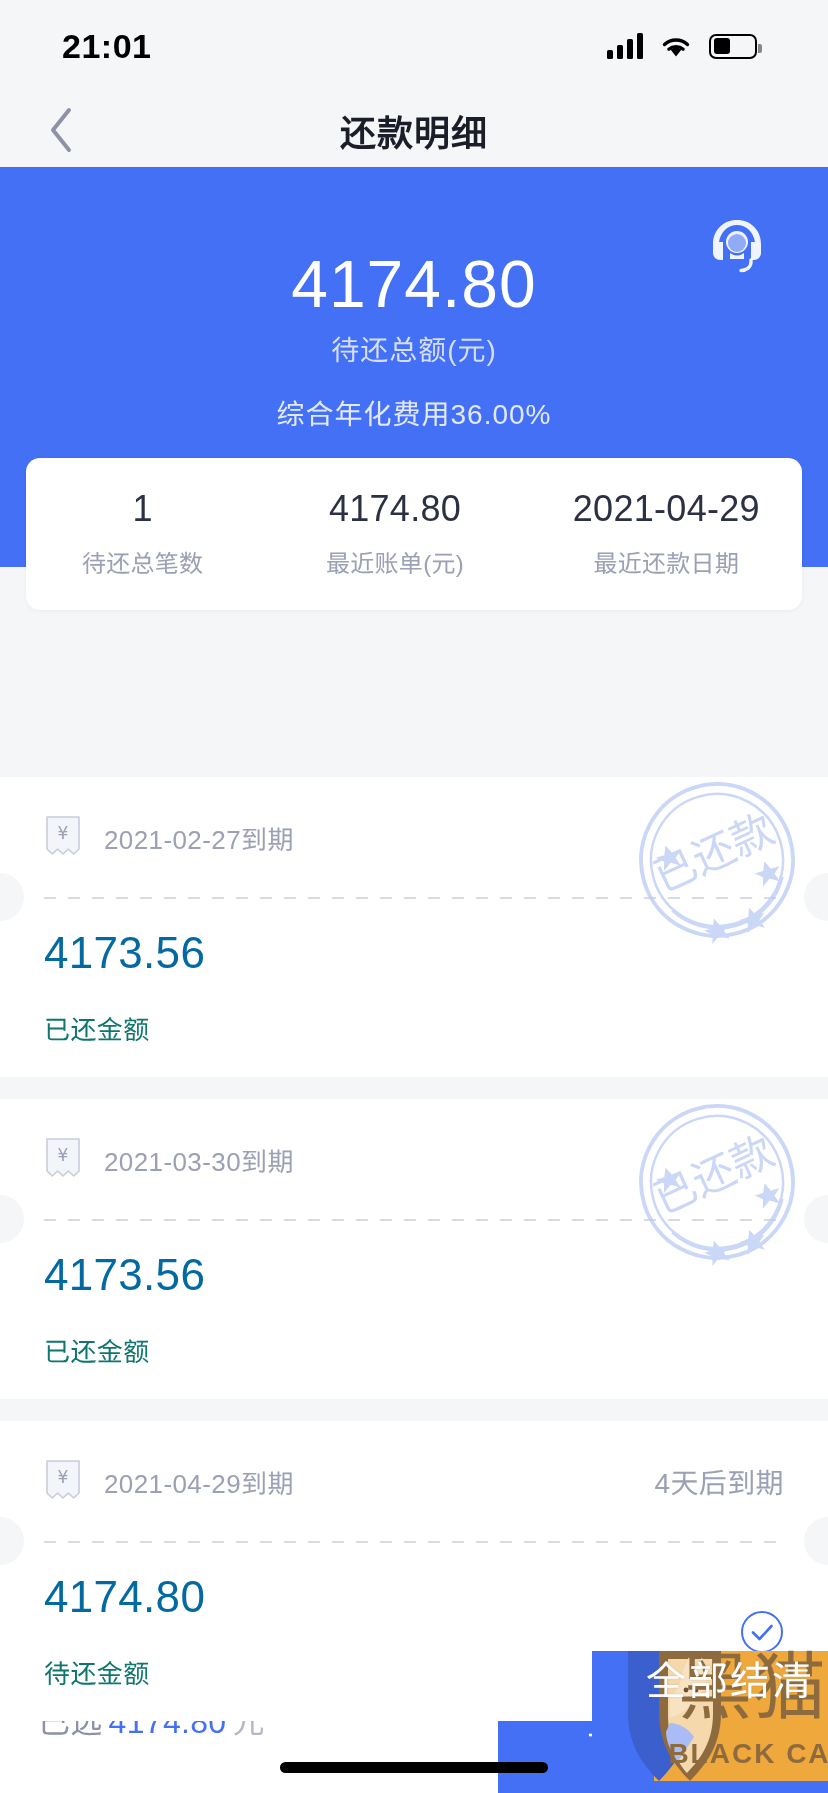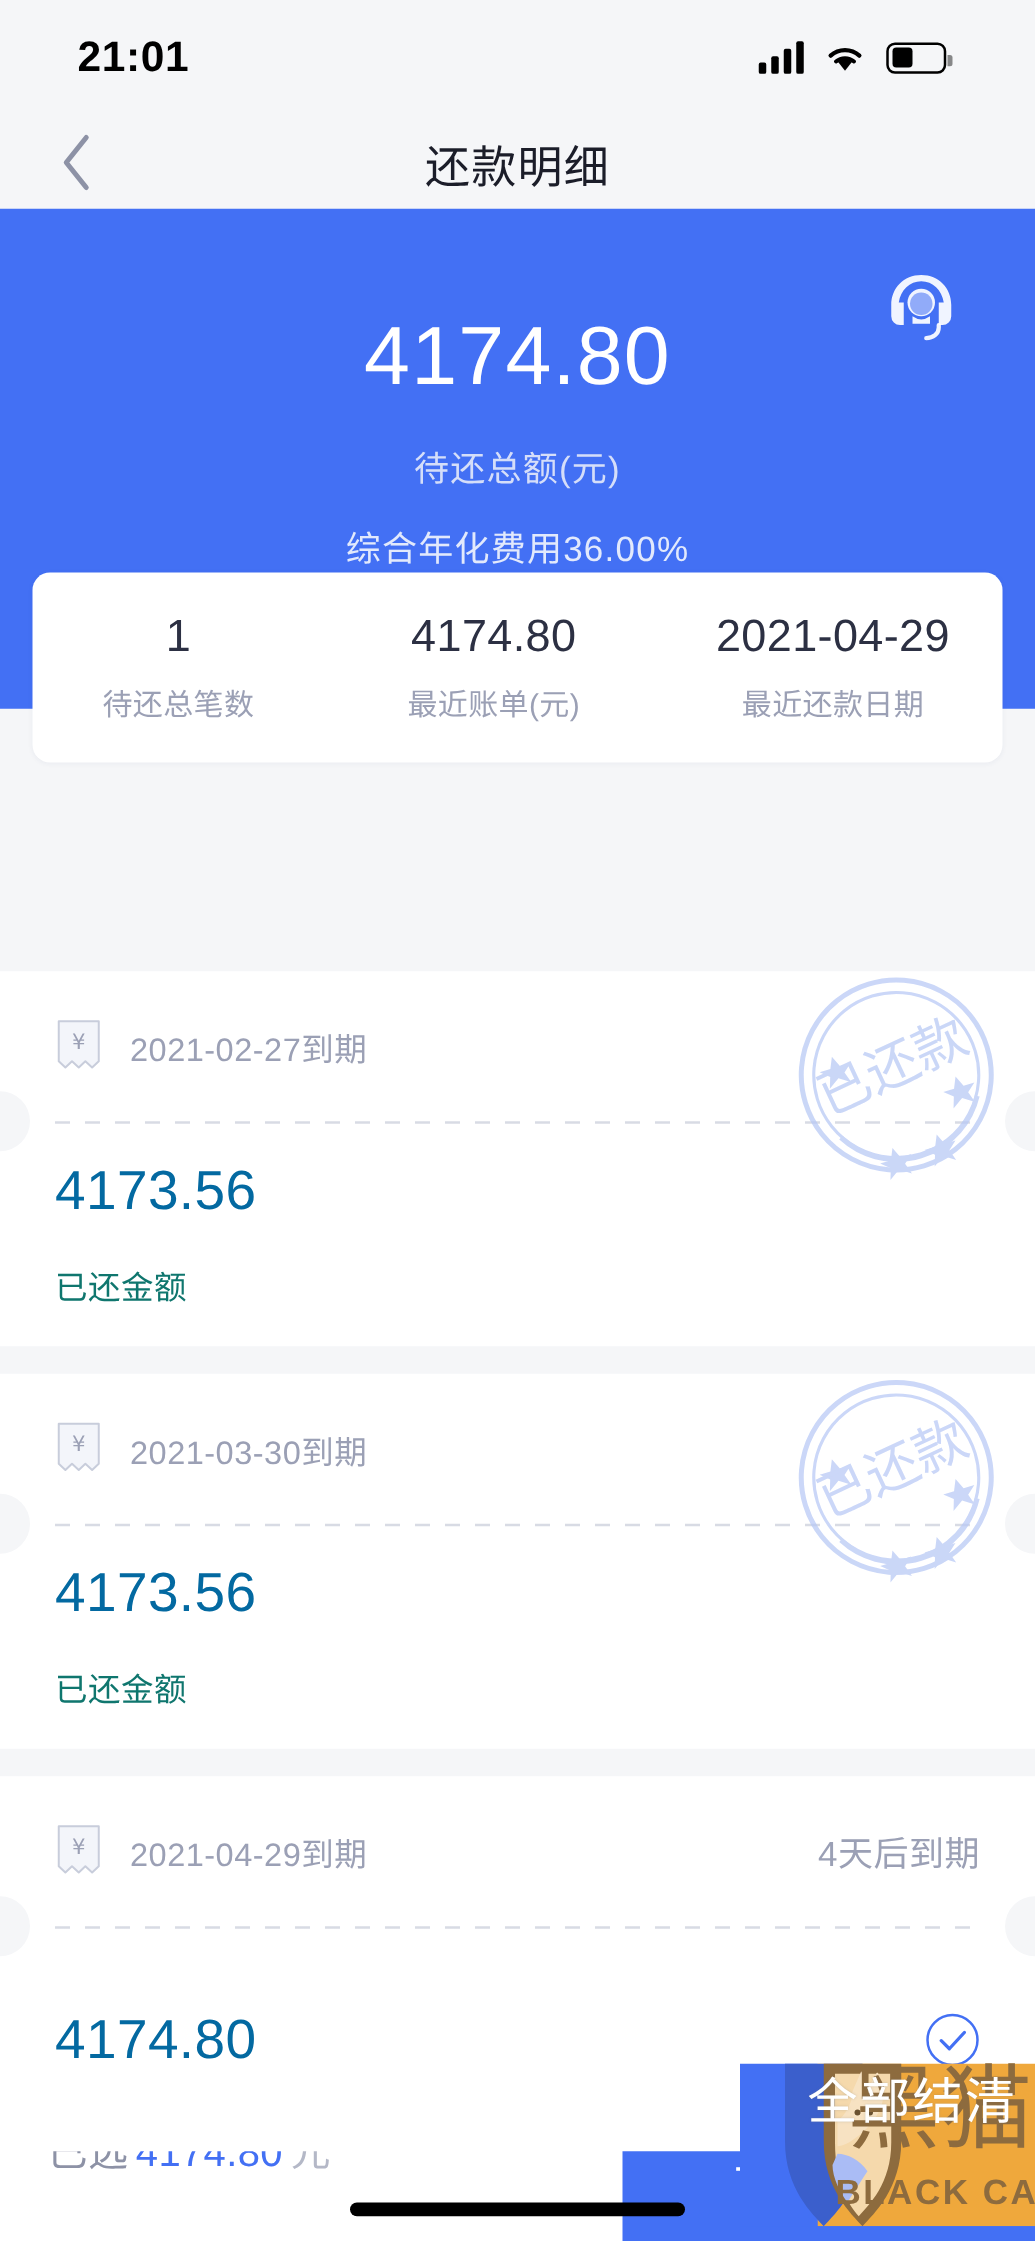--- a/index.html
+++ b/index.html
@@ -57,40 +57,40 @@
   }
   .nav-back {
     position: absolute; left: 34px; top: 50%;
     transform: translateY(-50%);
     width: 54px; height: 54px;
     display: flex; align-items: center; justify-content: center;
   }
   .nav-back svg { display: block; }
   .nav-title {
     width: 100%; text-align: center;
-    font-size: 36px; font-weight: 400; color: #1b1d29;
+    font-size: 36px; font-weight: 700; color: #1b1d29;
     letter-spacing: 1px;
   }
 
   
   .hero {
     position: relative;
     background: #4370f4;
     padding-top: 46px;
     height: 400px;
   }
   .hero-amount {
     text-align: center; color: #fff;
     font-size: 66px; font-weight: 500;
     letter-spacing: 1px; line-height: 1;
     margin-top: 38px;
   }
   .hero-label {
     text-align: center; color: #d5def9;
-    font-size: 28px; margin-top: 36px; letter-spacing: 1px;
+    font-size: 28px; margin-top: 11px; letter-spacing: 1px;
   }
   .hero-rate {
     text-align: center; color: #e2e9fc;
     font-size: 28px; margin-top: 24px; letter-spacing: 1px;
   }
   .service-icon {
     position: absolute; right: 58px; top: 46px;
     width: 66px; height: 66px;
   }
   .service-icon svg { display: block; }
@@ -379,20 +379,21 @@
         </span>
         <span class="bill-date">2021-04-29到期</span>
         <span class="bill-due">4天后到期</span>
       </div>
       <div class="divider-row">
           <div class="dash"></div>
         </div>
       <div class="bill-bottom">
         <div class="bill-amount-box">
           <div class="bill-amount">4174.80</div>
+          <div class="bill-amount-lab">待还金额</div>
         </div>
         <span class="check-circle">
           <svg width="44" height="44" viewBox="0 0 44 44">
             <circle cx="22" cy="22" r="20" fill="none" stroke="#4370f4" stroke-width="2"></circle>
             <path d="M13 22.5 L19.5 29 L31.5 16" stroke="#4370f4" stroke-width="2.6" fill="none" stroke-linecap="round" stroke-linejoin="round"></path>
           </svg>
         </span>
       </div>
     </div>
 

